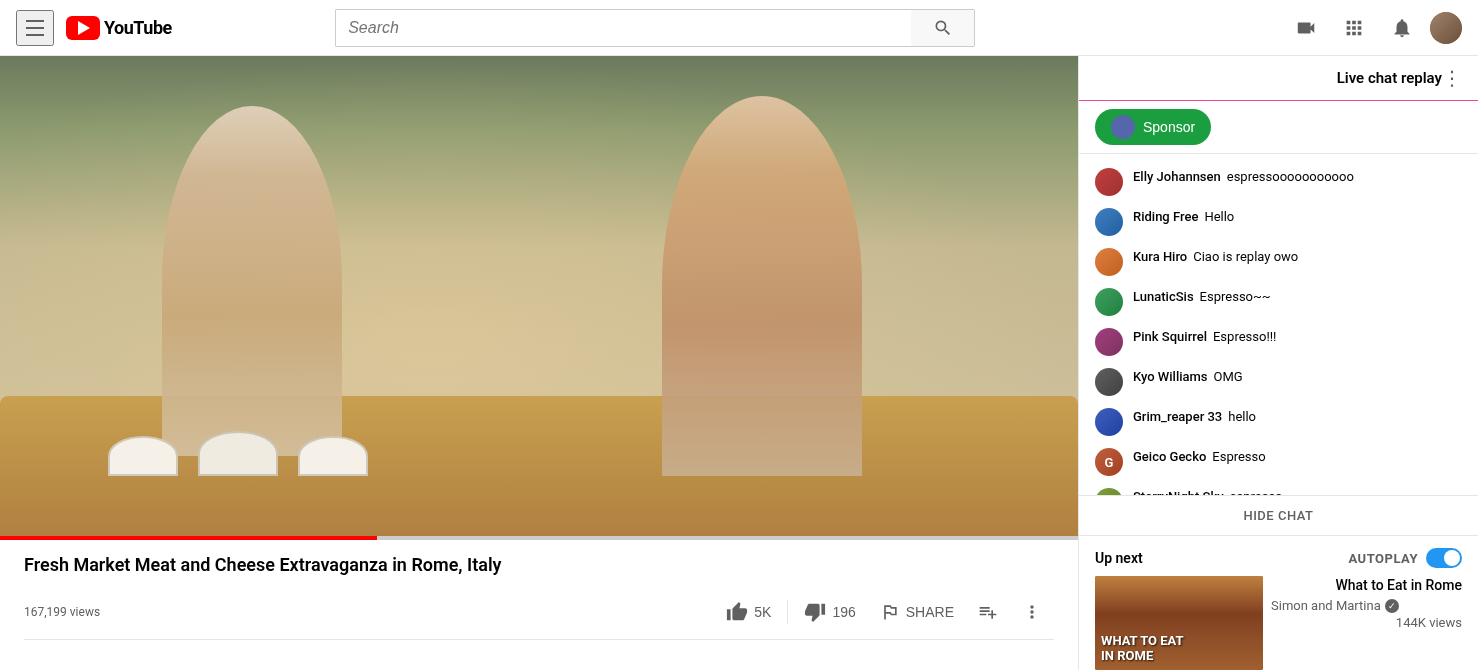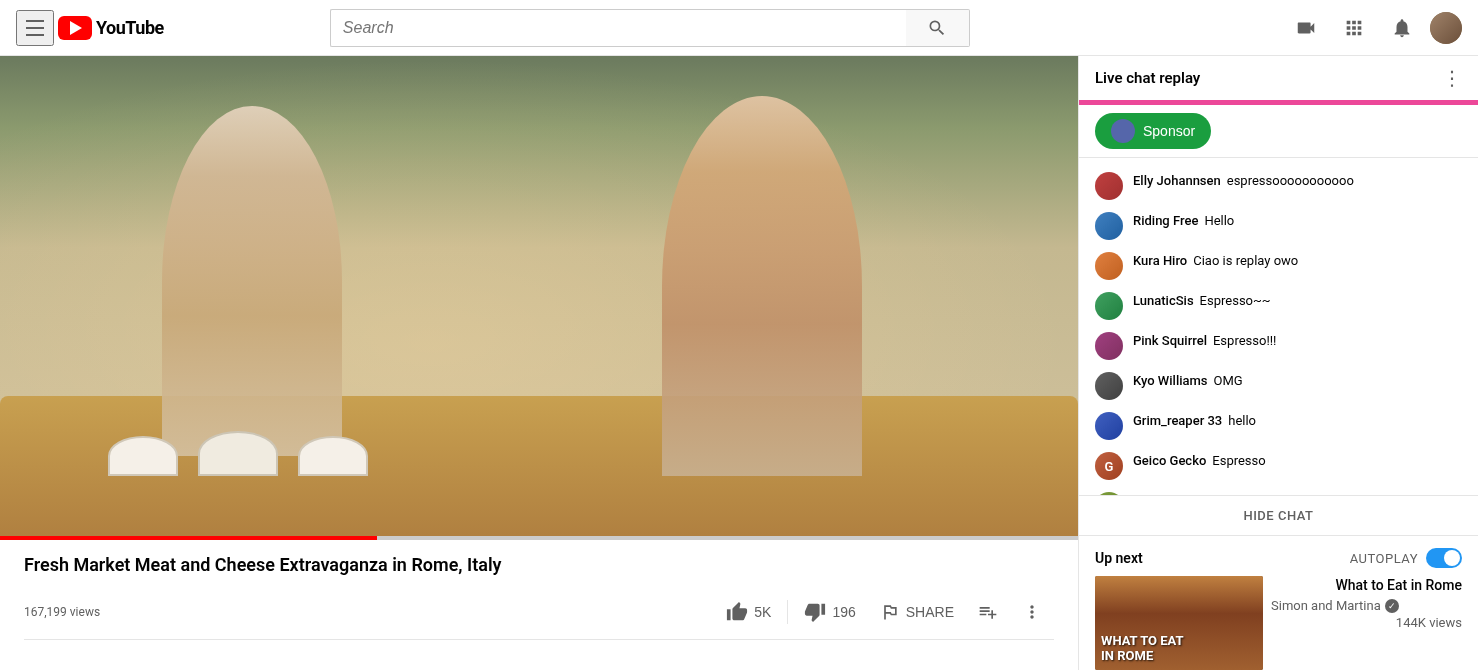--- a/index.html
+++ b/index.html
@@ -14,21 +14,21 @@
       border-bottom: 1px solid #e5e5e5;
       position: sticky;
       top: 0;
       background: #fff;
       z-index: 100;
       gap: 16px;
     }
     .header-left {
       display: flex;
       align-items: center;
-      gap: 4px;
+      gap: 12px;
     }
     .hamburger-icon {
       cursor: pointer;
       display: flex;
       flex-direction: column;
       gap: 5px;
       padding: 8px;
     }
     .hamburger-icon span {
       display: block;
@@ -292,23 +292,23 @@
     .chat-panel {
       width: 400px;
       border-left: 1px solid #e5e5e5;
       display: flex;
       flex-direction: column;
       background: #fff;
     }
     .chat-header {
       display: flex;
       align-items: center;
-      justify-content: space-between;
+      justify-content: flex-end;
       padding: 12px 16px;
-      border-bottom: 5px solid #ec4899;
+      border-bottom: 1px solid #ec4899;
     }
     .chat-title {
       font-size: 15px;
       font-weight: 600;
       color: #030303;
     }
     .three-dots {
       cursor: pointer;
       color: #606060;
       font-size: 20px;
@@ -417,21 +417,21 @@
       color: #030303;
     }
     .autoplay-container {
       display: flex;
       align-items: center;
       gap: 8px;
     }
     .autoplay-label {
       font-size: 13px;
       color: #606060;
-      font-weight: 400;
+      font-weight: 700;
       letter-spacing: 0.5px;
       text-transform: uppercase;
     }
     .toggle-switch {
       width: 36px;
       height: 20px;
       background: #2196f3;
       border-radius: 10px;
       position: relative;
       cursor: pointer;

